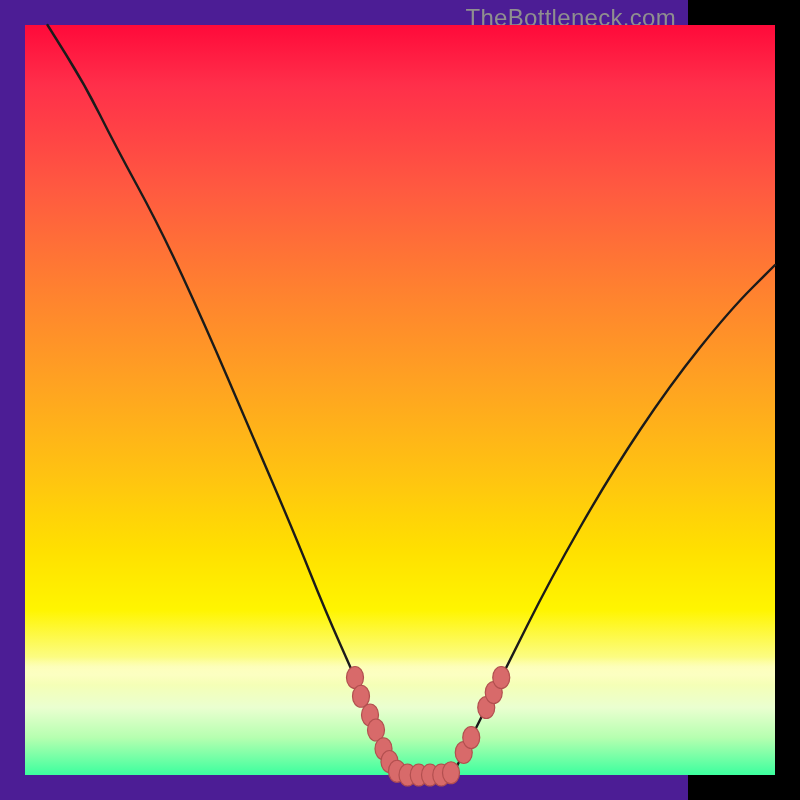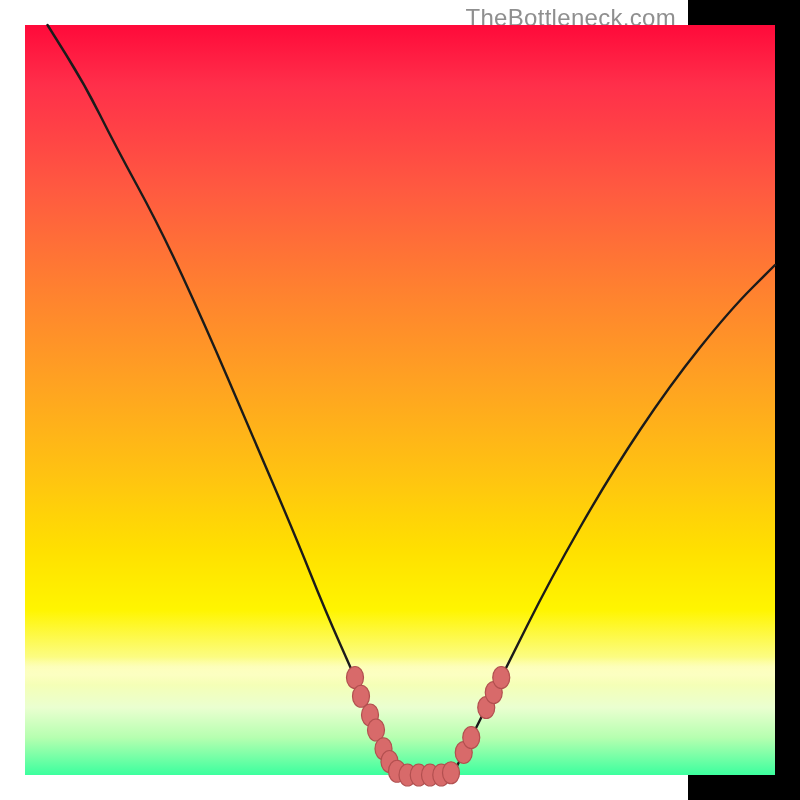--- a/index.html
+++ b/index.html
@@ -8,21 +8,21 @@
     width: 800px;
     height: 800px;
     background: #000000;
     overflow: hidden;
     font-family: Arial, Helvetica, sans-serif;
   }
   .stage {
     position: relative;
     width: 688px;
     height: 800px;
-    background: #ffffff;
+    background: #4c1d95;
   }
   .plot {
     position: absolute;
     left: 25px;
     top: 25px;
     width: 750px;
     height: 750px;
     
     background: linear-gradient(
       to bottom,

